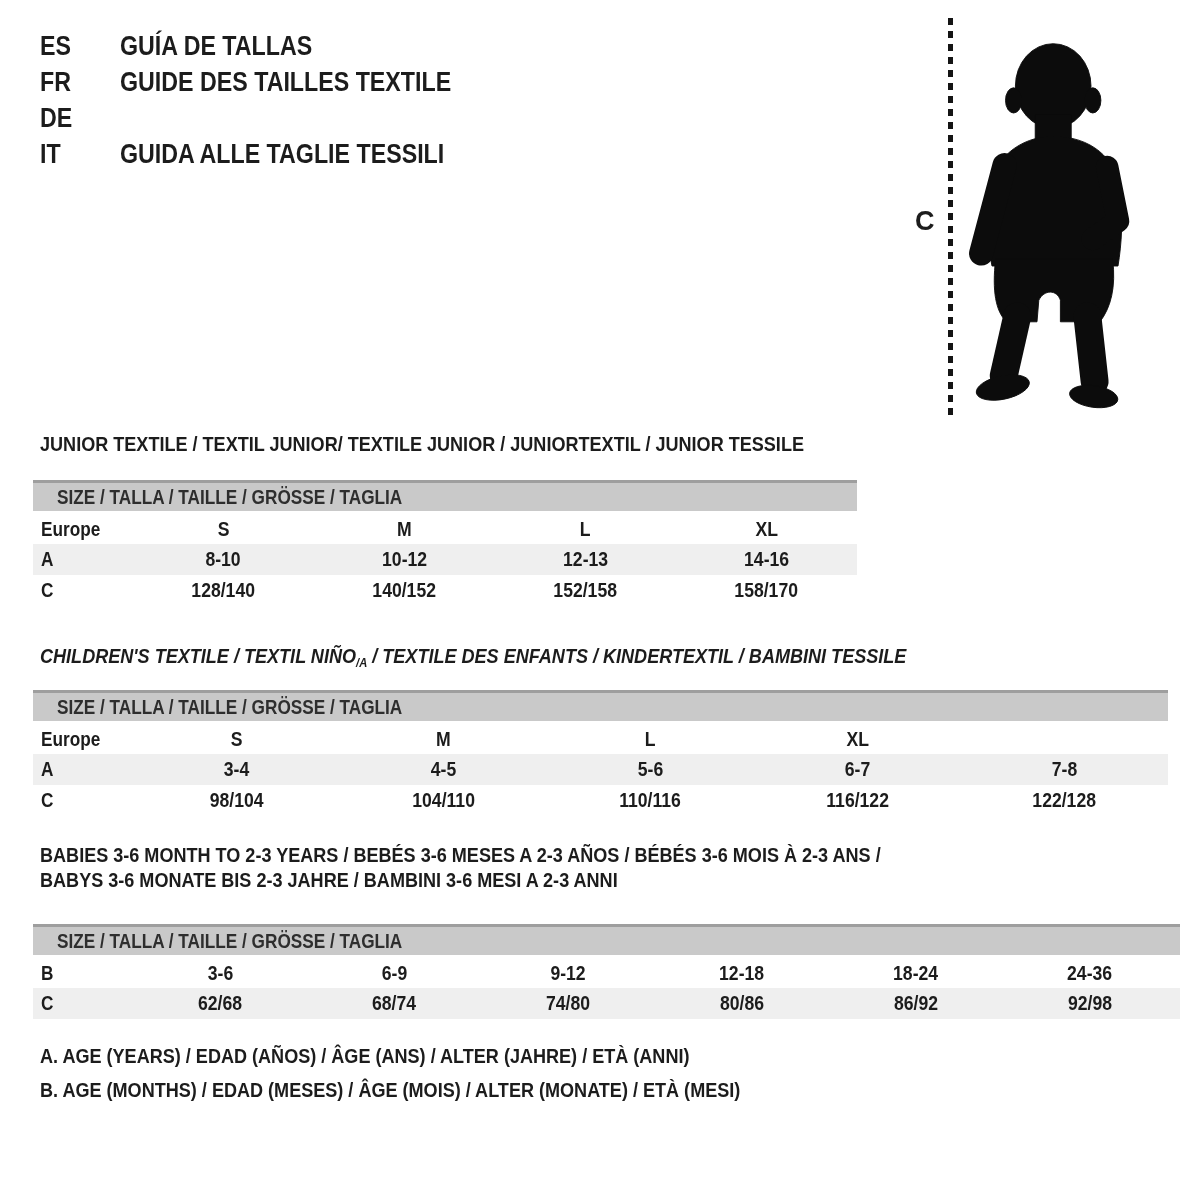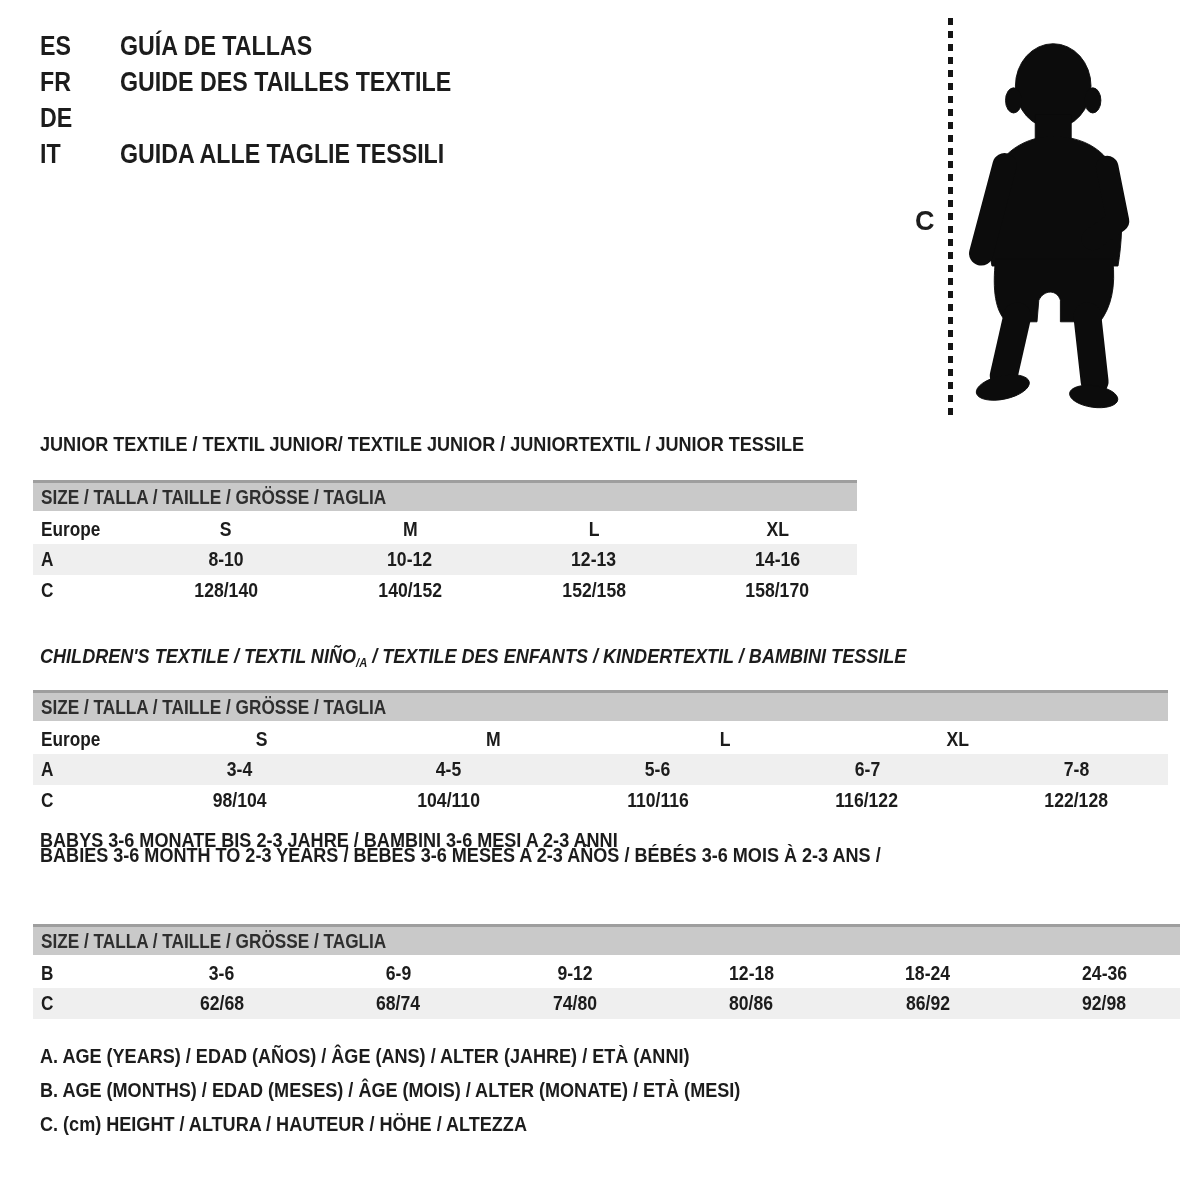--- a/index.html
+++ b/index.html
@@ -21,32 +21,32 @@
   .c-label{position:absolute;left:12px;top:196px;font-size:27px;}
   .dash-line{position:absolute;left:45px;top:8px;width:5px;height:400px;
     background:repeating-linear-gradient(to bottom,#141414 0 7px,transparent 7px 13px);}
   .sil{position:absolute;left:62px;top:5px;}
 
   
   .sec-title{font-size:21px;white-space:nowrap;}
   .title-junior{left:40px;top:432px;}
   .title-children{left:40px;top:644px;font-style:italic;}
   .title-babies1{left:40px;top:843px;}
-  .title-babies2{left:40px;top:828px;text-align:center;}
+  .title-babies2{left:40px;top:868px;text-align:center;}
   .sub{font-size:13px;vertical-align:-4px;}
 
   
   .legend{left:40px;top:1039px;}
   .legend-line{height:34px;line-height:34px;font-size:21px;}
 
   
   .tbl{font-size:20px;}
   .band{background:#c9c9c9;border-top:3px solid #9e9e9e;height:28px;line-height:28px;
-    padding-left:8px;color:#2e2e2e;}
-  .trow{display:flex;height:31px;line-height:31px;gap:25px;}
+    padding-left:24px;color:#2e2e2e;}
+  .trow{display:flex;height:31px;line-height:31px;}
   .trow.hdr{height:33px;line-height:36px;}
   .alt{background:#efefef;}
   .lbl{width:100px;padding-left:8px;box-sizing:border-box;}
   .cell{text-align:center;}
   .t-junior{left:33px;top:480px;width:824px;}
   .t-junior .cell{width:181px;}
   .t-children{left:33px;top:690px;width:1135px;}
   .t-children .cell{width:207px;}
   .t-babies{left:33px;top:924px;width:1147px;}
   .t-babies .cell{width:174px;}
@@ -175,14 +175,13 @@
     <span class="cell"><span class="cond-c">74/80</span></span>
     <span class="cell"><span class="cond-c">80/86</span></span>
     <span class="cell"><span class="cond-c">86/92</span></span>
     <span class="cell"><span class="cond-c">92/98</span></span>
   </div>
 </div>
 
 <div class="abs legend">
   <div class="legend-line"><span class="cond">A. AGE (YEARS) / EDAD (AÑOS) / ÂGE (ANS) / ALTER (JAHRE) / ETÀ (ANNI)</span></div>
   <div class="legend-line"><span class="cond">B. AGE (MONTHS) / EDAD (MESES) / ÂGE (MOIS) / ALTER (MONATE) / ETÀ (MESI)</span></div>
-  <div class="legend-line"><span class="cond">C. (cm) HEIGHT / ALTURA / HAUTEUR / HÖHE / ALTEZZA</span></div>
 </div>
 
 </body></html>

